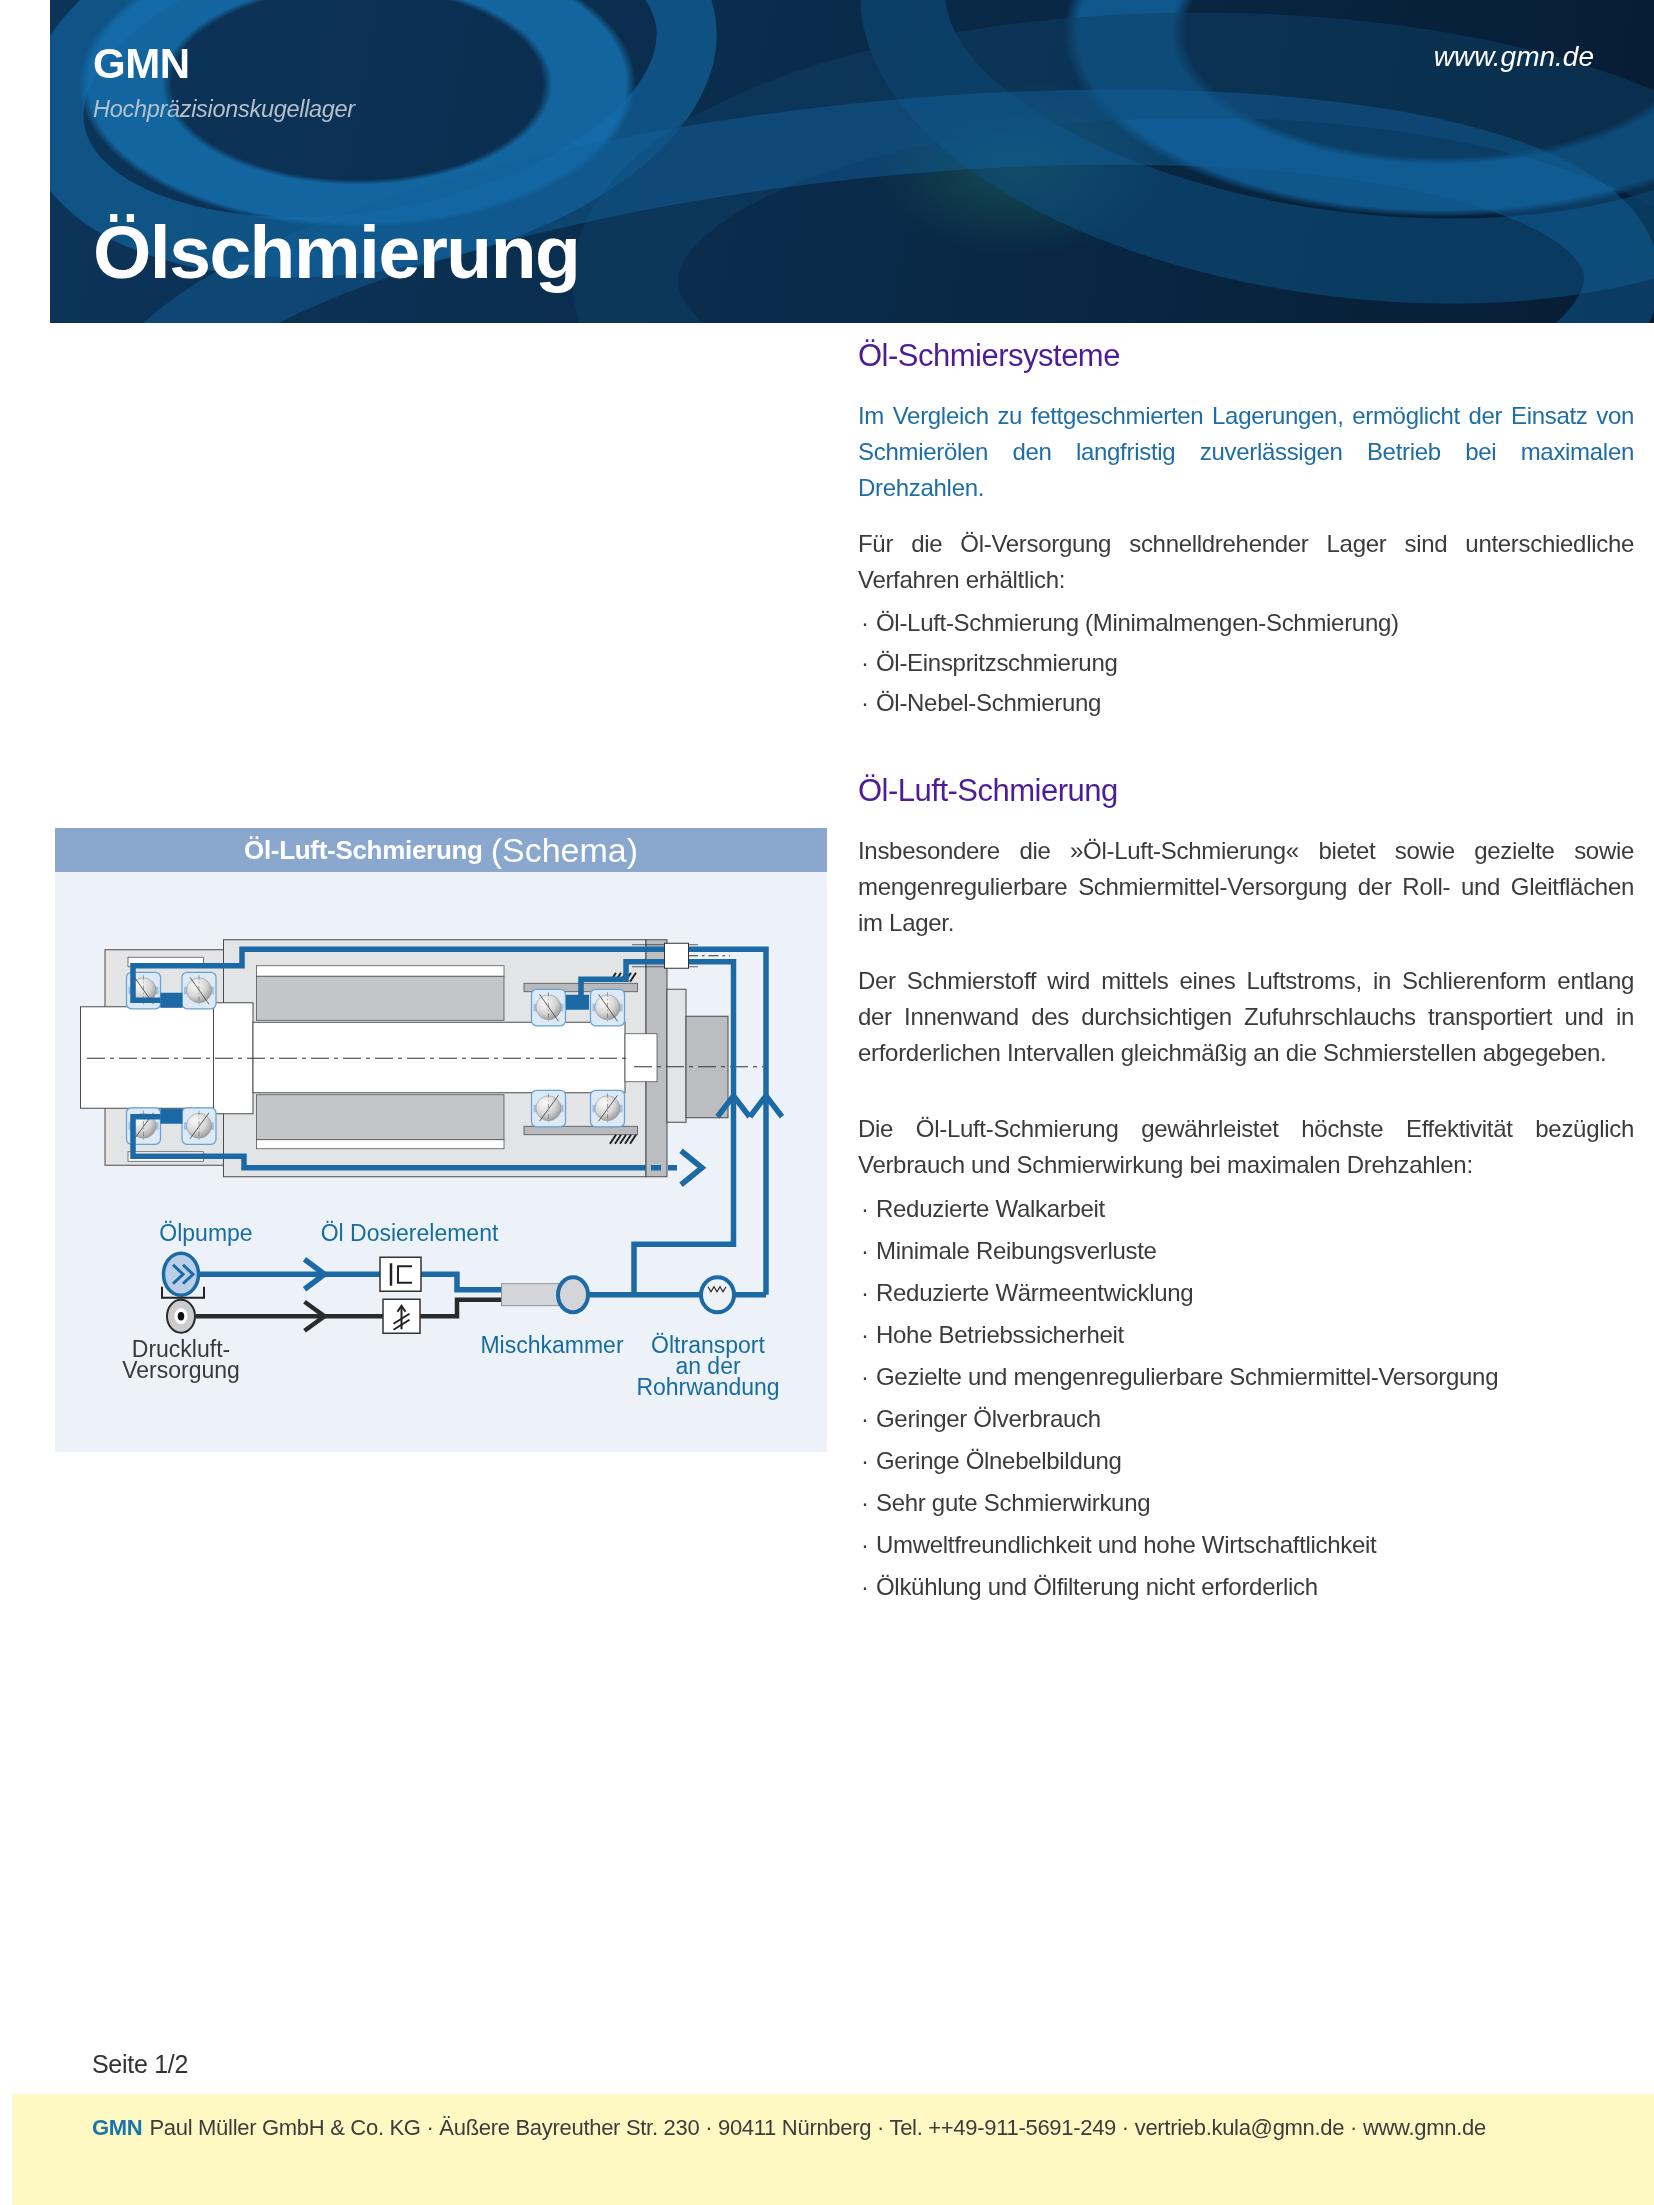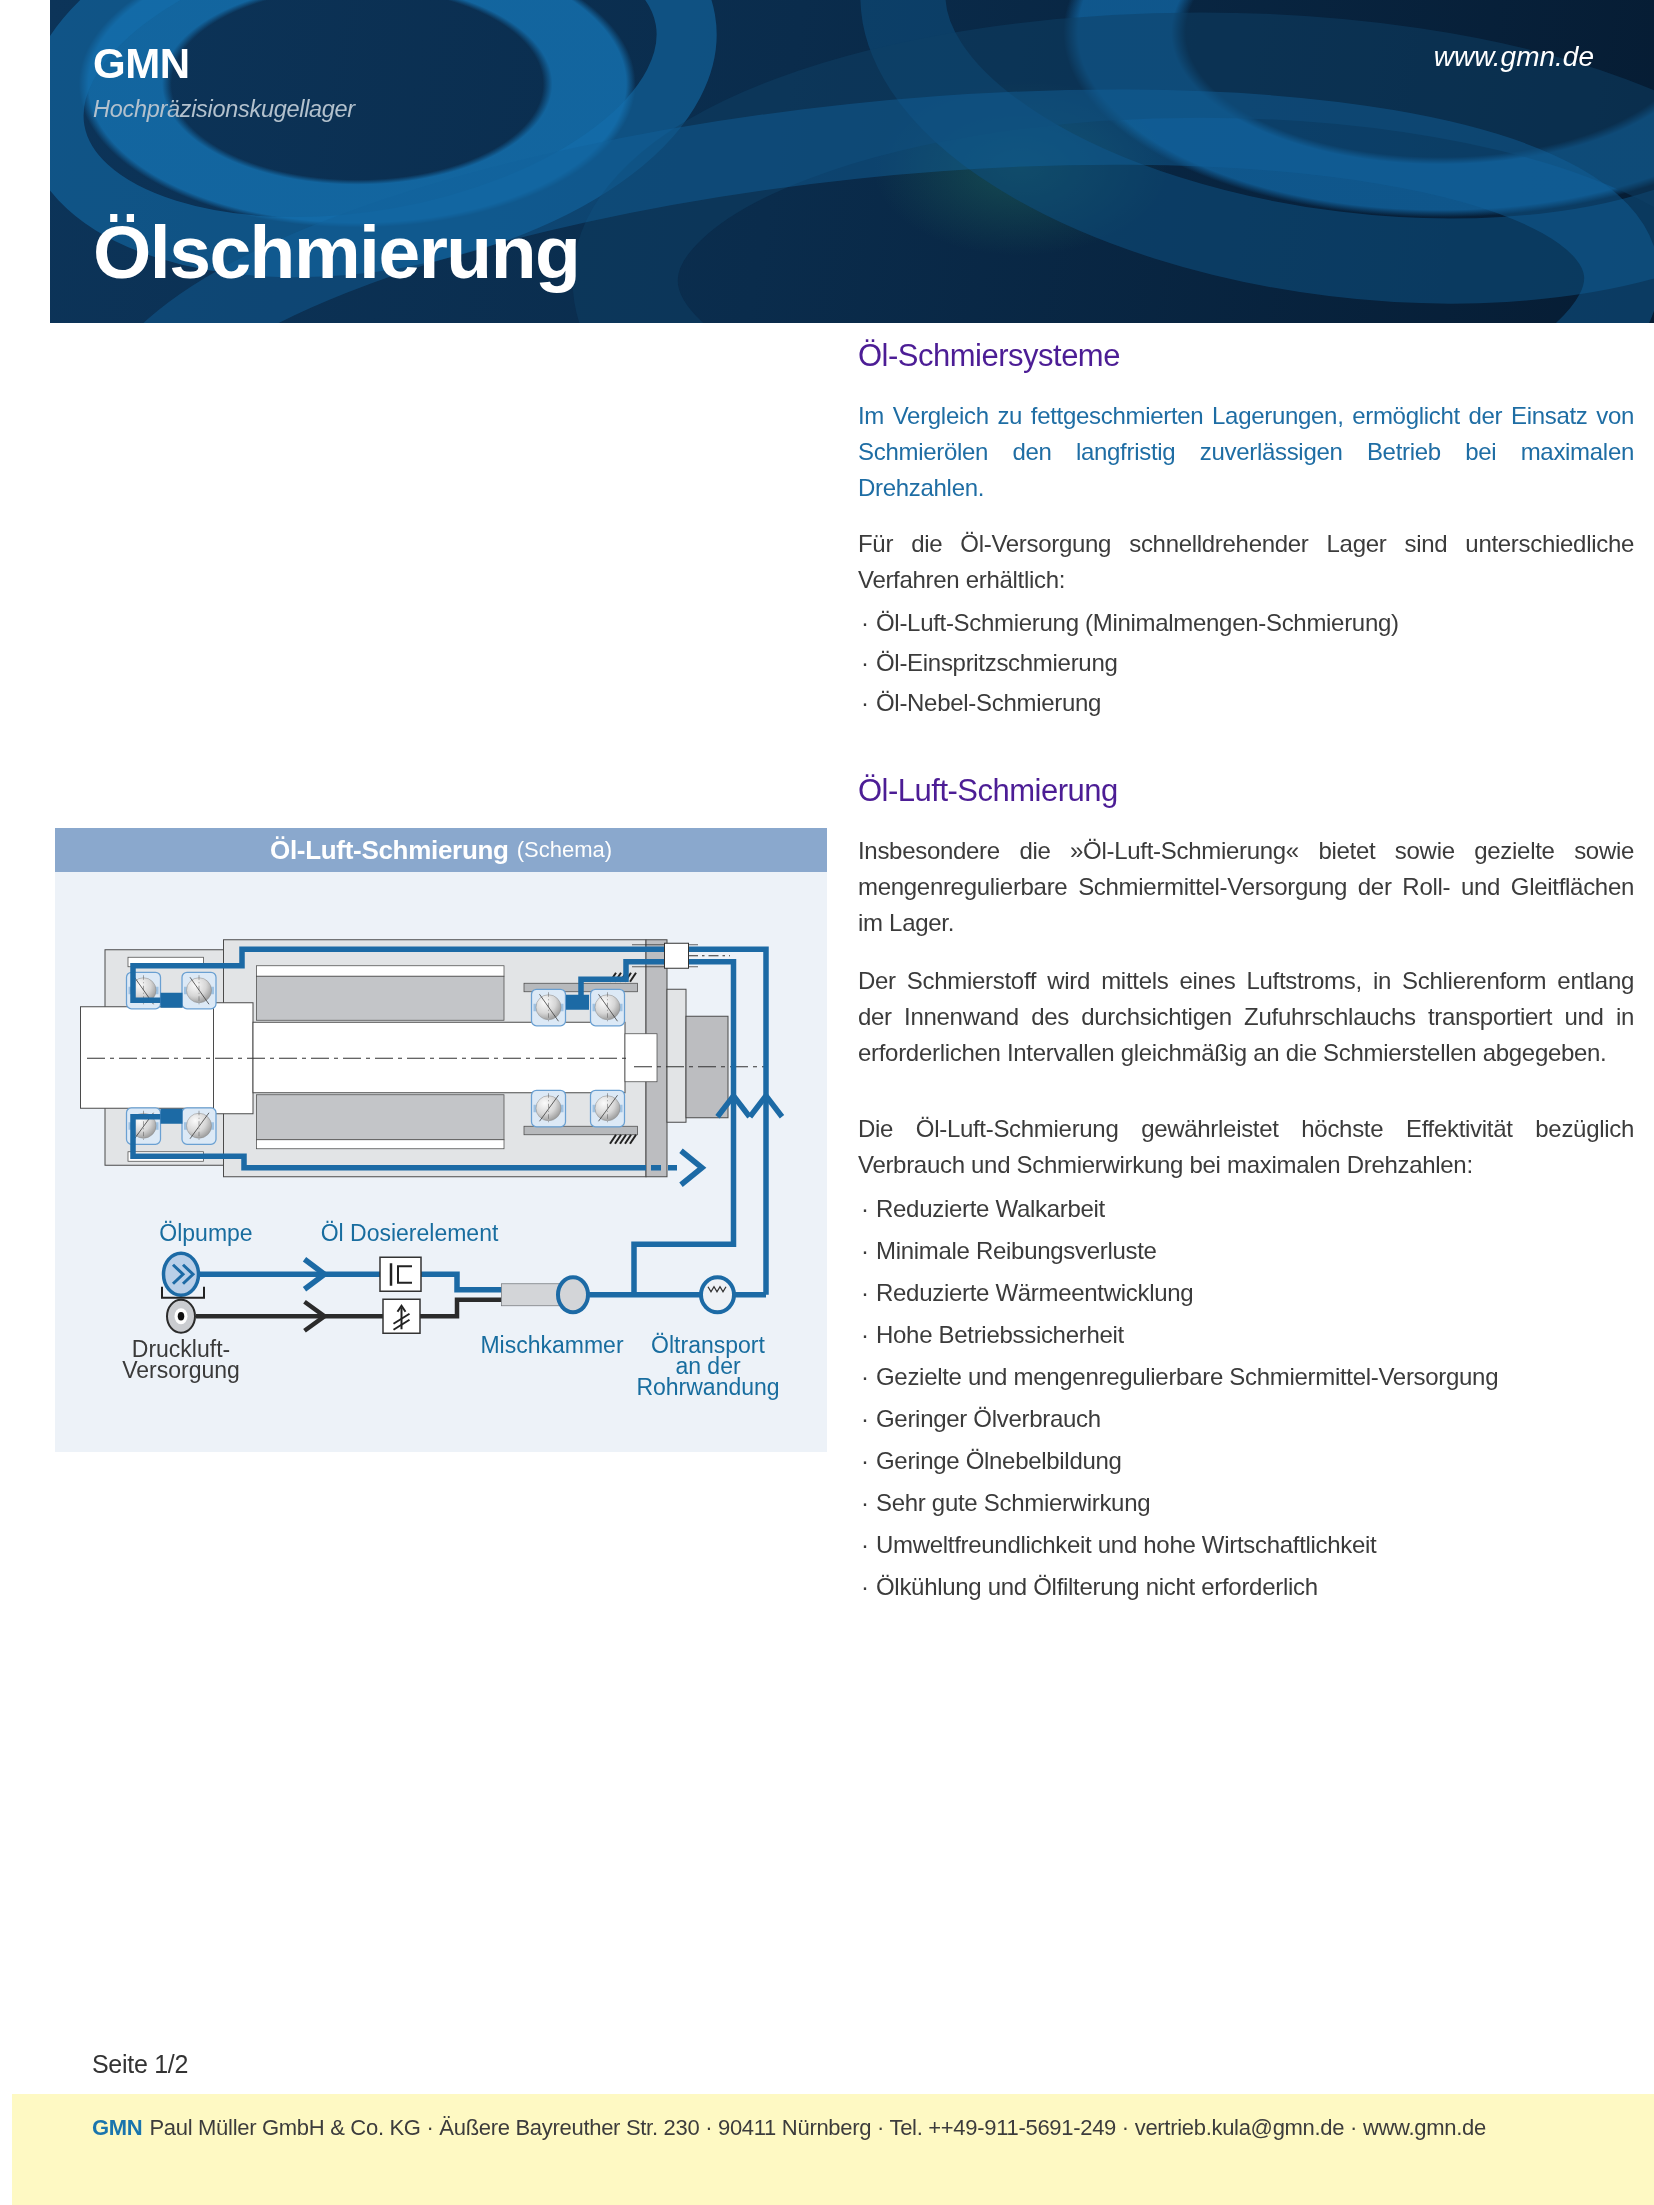--- a/index.html
+++ b/index.html
@@ -31,21 +31,21 @@
   ul.plain li{position:relative;padding-left:18px;font-size:24px;letter-spacing:-0.3px;}
   ul.methods li{line-height:40px;}
   ul.benefits li{line-height:42px;}
   ul.plain .dot{position:absolute;left:3px;color:#3b3b3b;}
   .benefit-note{font-size:24px;line-height:31px;letter-spacing:-0.3px;padding-left:5px;}
 
   
   .panel{position:absolute;left:43px;top:828px;width:772px;}
   .panel-head{height:44px;background:#8aa8cd;display:flex;align-items:center;justify-content:center;}
   .panel-head .t1{color:#fff;font-size:26px;font-weight:700;letter-spacing:-0.3px;}
-  .panel-head .t2{color:#fdfdfd;font-size:22px;font-weight:400;margin-left:8px;}
+  .panel-head .t2{color:#fdfdfd;font-size:34px;font-weight:400;margin-left:8px;}
   .panel-body{height:580px;background:#edf2f8;}
   .panel-body svg{display:block;}
 
   
   .page-num{position:absolute;left:80px;top:2050px;font-size:25px;color:#333;letter-spacing:-0.3px;}
   .footer-bar{position:absolute;left:0;top:2094px;width:1654px;height:112px;background:#fef9c3;}
   .footer-line{position:absolute;left:80px;top:21px;font-size:22px;color:#3c3c3c;letter-spacing:-0.3px;white-space:nowrap;}
   .footer-line .gmn{color:#1a75ad;font-weight:700;margin-right:7px;}
 </style>
 </head>

